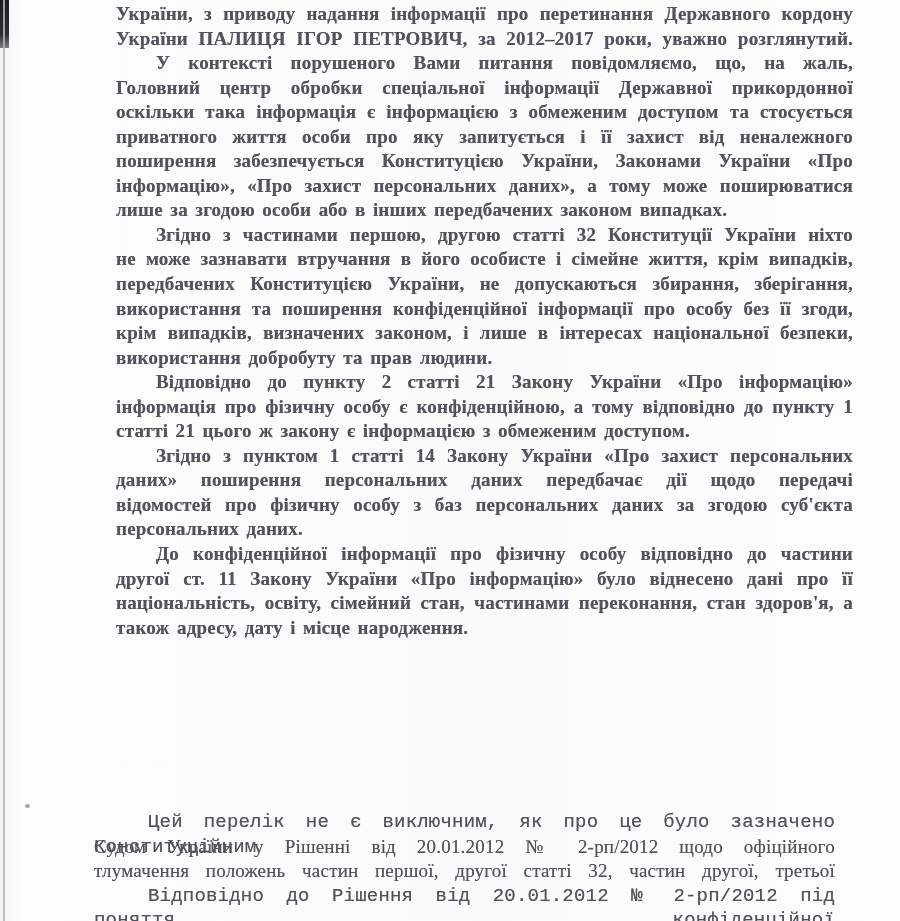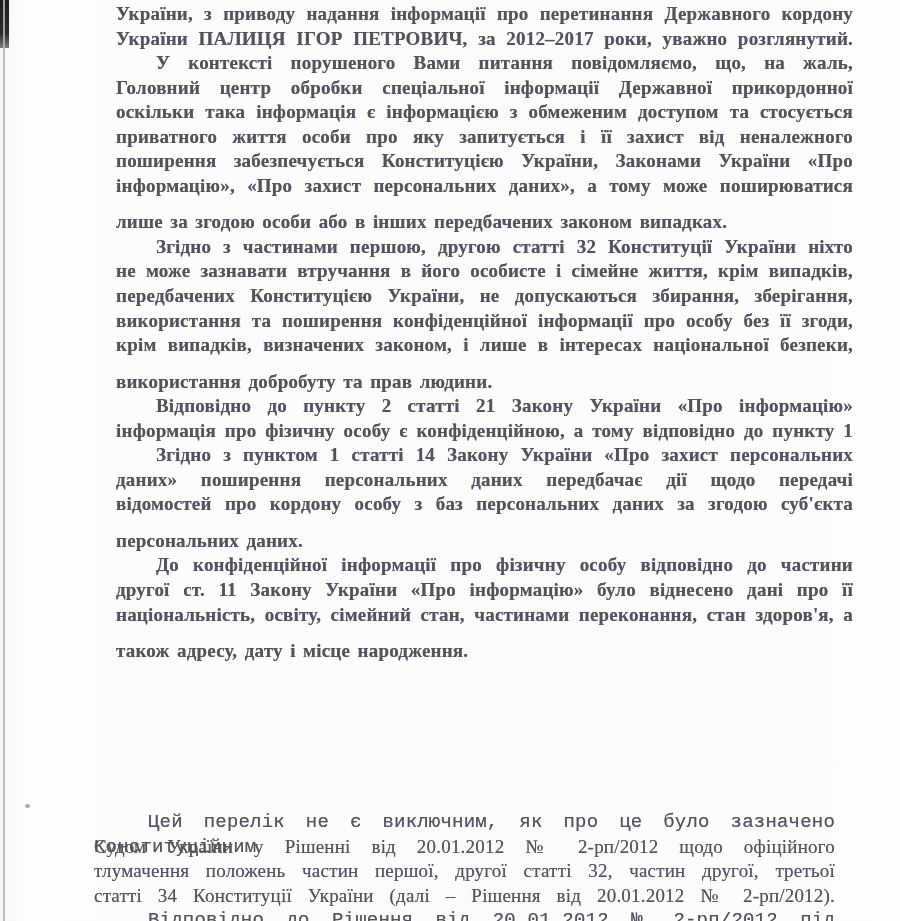--- a/index.html
+++ b/index.html
@@ -57,21 +57,20 @@
     white-space: normal;
     word-spacing: 2.5px;
   }
   .line.justify {
     text-align: justify;
     text-align-last: justify;
   }
   .line.plain {
     text-align: center;
     text-align-last: left;
-    margin-top: 12px;
   }
   .block-main   .line.indent { text-indent: 40px; }
   .block-bottom .line.indent { text-indent: 54px; font-family: Liberation Mono, monospace; }
 </style>
 </head>
 <body>
 
 <div class="page">
   <div class="edge-bar"></div>
   <div class="edge-line"></div>
@@ -88,30 +87,30 @@
       <div class="line justify">інформацію», «Про захист персональних даних», а тому може поширюватися</div>
       <div class="line plain">лише за згодою особи або в інших передбачених законом випадках.</div>
       <div class="line justify indent">Згідно з частинами першою, другою статті 32 Конституції України ніхто</div>
       <div class="line justify">не може зазнавати втручання в його особисте і сімейне життя, крім випадків,</div>
       <div class="line justify">передбачених Конституцією України, не допускаються збирання, зберігання,</div>
       <div class="line justify">використання та поширення конфіденційної інформації про особу без її згоди,</div>
       <div class="line justify">крім випадків, визначених законом, і лише в інтересах національної безпеки,</div>
       <div class="line plain">використання добробуту та прав людини.</div>
       <div class="line justify indent">Відповідно до пункту 2 статті 21 Закону України «Про інформацію»</div>
       <div class="line justify">інформація про фізичну особу є конфіденційною, а тому відповідно до пункту 1</div>
+      <div class="line plain">статті 21 цього ж закону є інформацією з обмеженим доступом.</div>
       <div class="line justify indent">Згідно з пунктом 1 статті 14 Закону України «Про захист персональних</div>
       <div class="line justify">даних» поширення персональних даних передбачає дії щодо передачі</div>
-      <div class="line justify">відомостей про кордону особу з баз персональних даних за згодою суб'єкта</div>
+      <div class="line justify">відомостей про фізичну особу з баз персональних даних за згодою суб'єкта</div>
       <div class="line plain">персональних даних.</div>
       <div class="line justify indent">До конфіденційної інформації про фізичну особу відповідно до частини</div>
       <div class="line justify">другої ст. 11 Закону України «Про інформацію» було віднесено дані про її</div>
       <div class="line justify">національність, освіту, сімейний стан, частинами переконання, стан здоров'я, а</div>
       <div class="line plain">також адресу, дату і місце народження.</div>
     </div>
 
   <div class="text-block block-bottom">
       <div class="line justify indent">Цей перелік не є виключним, як про це було зазначено Конституційним</div>
       <div class="line justify">Судом України у Рішенні від 20.01.2012 № 2-рп/2012 щодо офіційного</div>
       <div class="line justify">тлумачення положень частин першої, другої статті 32, частин другої, третьої</div>
-      <div class="line justify">статті 34 Конституції України (далі – Рішення від 20.01.2012 № 2-рп/2012).</div>
       <div class="line justify indent">Відповідно до Рішення від 20.01.2012 № 2-рп/2012 під поняття конфіденційної</div>
     </div>
 </div>
 
 </body></html>

